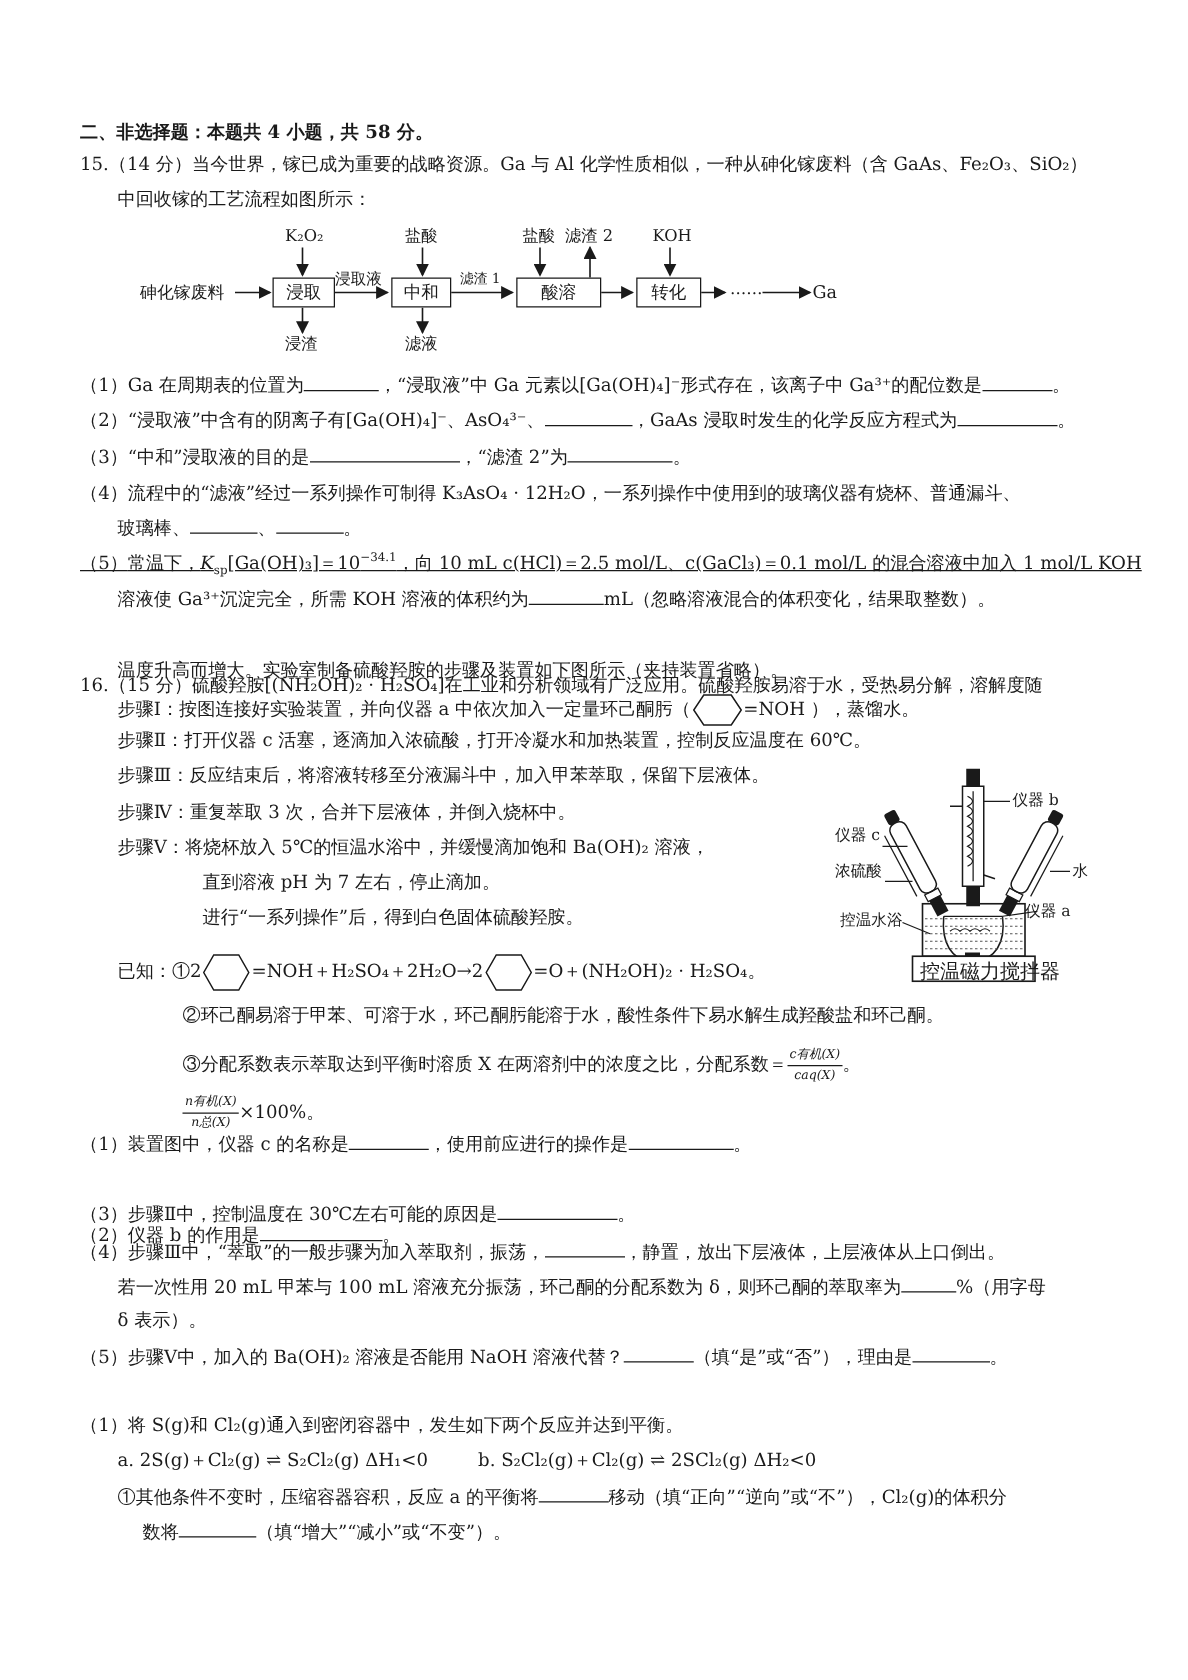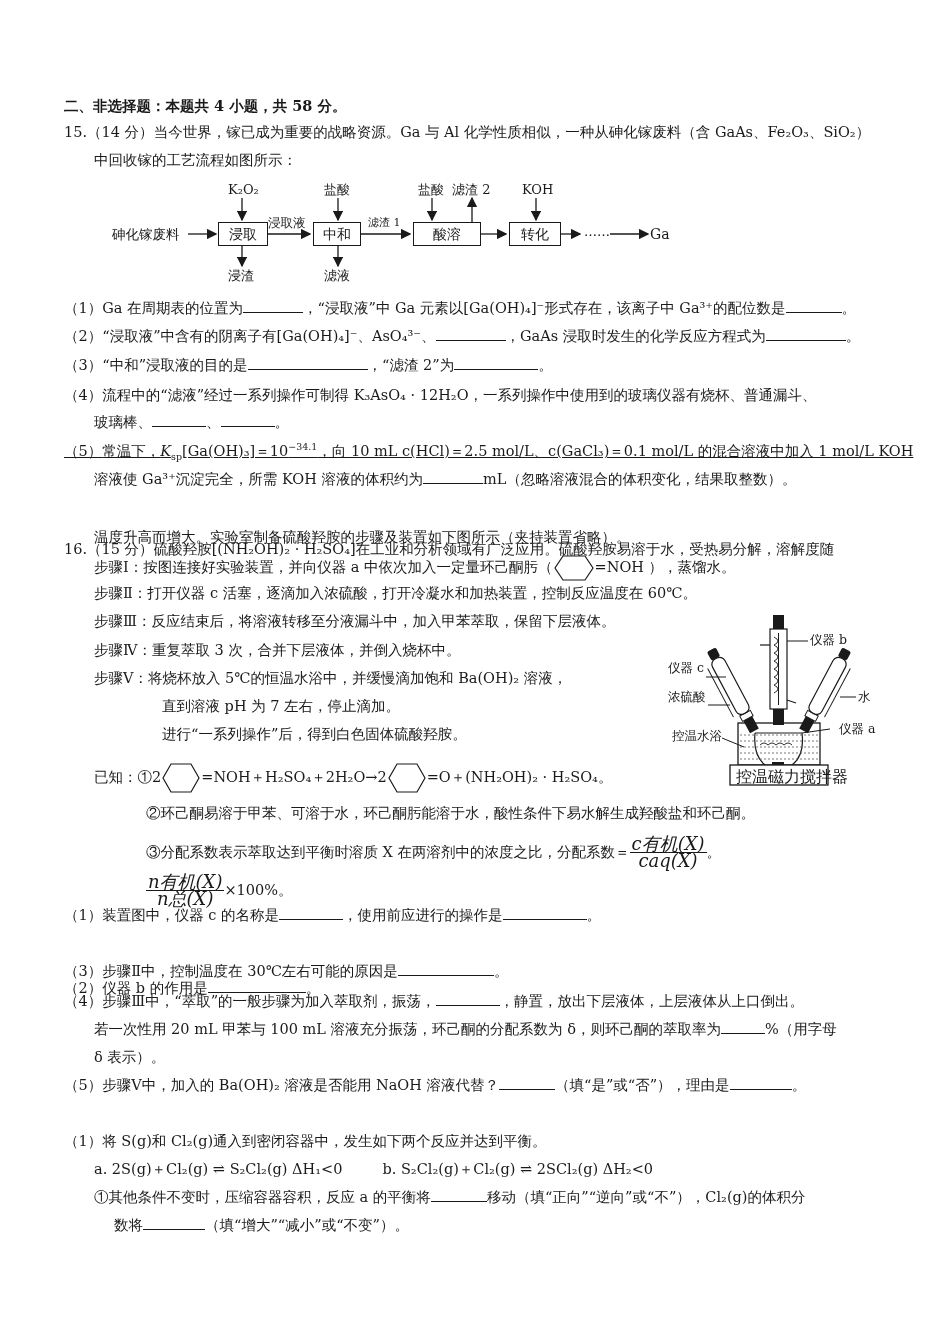--- a/index.html
+++ b/index.html
@@ -19,21 +19,21 @@
   .flow { position: absolute; left: 100px; top: 178px; width: 600px; height: 112px; }
   .fbox { position: absolute; border: 1.4px solid #1a1a1a; height: 22px; line-height: 22px; text-align: center; font-size: 14px; background: #fff; }
   .flbl { position: absolute; font-size: 13px; white-space: nowrap; line-height: 16px; }
   .flow svg { position: absolute; left: 0; top: 0; }
 
   
   .apparatus { position: absolute; left: 660px; top: 605px; width: 240px; height: 185px; }
   .alabel { position: absolute; font-size: 12.5px; white-space: nowrap; }
 
   .hexring { display: inline-block; vertical-align: middle; }
-  .frac { display: inline-block; vertical-align: middle; text-align: center; font-size: 18px; line-height: 16px; }
+  .frac { display: inline-block; vertical-align: middle; text-align: center; font-size: 10px; line-height: 16px; }
   .frac .num { border-bottom: 1px solid #1a1a1a; padding: 0 2px; }
   .frac .den { padding: 0 2px; }
 </style>
 </head>
 <body>
 
 <div class="page">
 
   <div class="ln bold" style="left:64px; top:96px;">二、非选择题：本题共 4 小题，共 58 分。</div>
 
@@ -193,21 +193,21 @@
       <line x1="46" y1="72" x2="66" y2="72" stroke="#1a1a1a" stroke-width="1"></line>
       <line x1="48" y1="100" x2="70" y2="100" stroke="#1a1a1a" stroke-width="1"></line>
       <line x1="180" y1="92" x2="196" y2="92" stroke="#1a1a1a" stroke-width="1"></line>
       <line x1="142" y1="128" x2="170" y2="124" stroke="#1a1a1a" stroke-width="1"></line>
       <line x1="62" y1="133" x2="84" y2="142" stroke="#1a1a1a" stroke-width="1"></line>
     </svg>
     <div class="alabel" style="left:150px; top:27px;">仪器 b</div>
     <div class="alabel" style="left:8px; top:55px;">仪器 c</div>
     <div class="alabel" style="left:8px; top:84px;">浓硫酸</div>
     <div class="alabel" style="left:198px; top:84px;">水</div>
-    <div class="alabel" style="left:179px; top:116px;text-align:right;">仪器 a</div>
+    <div class="alabel" style="left:160px; top:116px;text-align:right;">仪器 a</div>
     <div class="alabel" style="left:12px; top:123px;">控温水浴</div>
     <div class="alabel" style="left:76px; top:162px; font-size:16px;">控温磁力搅拌器</div>
   </div>
 
   <div class="ln" style="left:94px; top:763px;">
     <span>已知：</span><span>①2</span><svg class="hexring" width="40" height="30">
         <polygon points="10,1 30,1 38,15 30,29 10,29 2,15" fill="none" stroke="#1a1a1a" stroke-width="1.2"></polygon>
       </svg><span>=NOH＋H₂SO₄＋2H₂O→2</span><svg class="hexring" width="40" height="30">
         <polygon points="10,1 30,1 38,15 30,29 10,29 2,15" fill="none" stroke="#1a1a1a" stroke-width="1.2"></polygon>
       </svg><span>=O＋(NH₂OH)₂ · H₂SO₄。</span>

